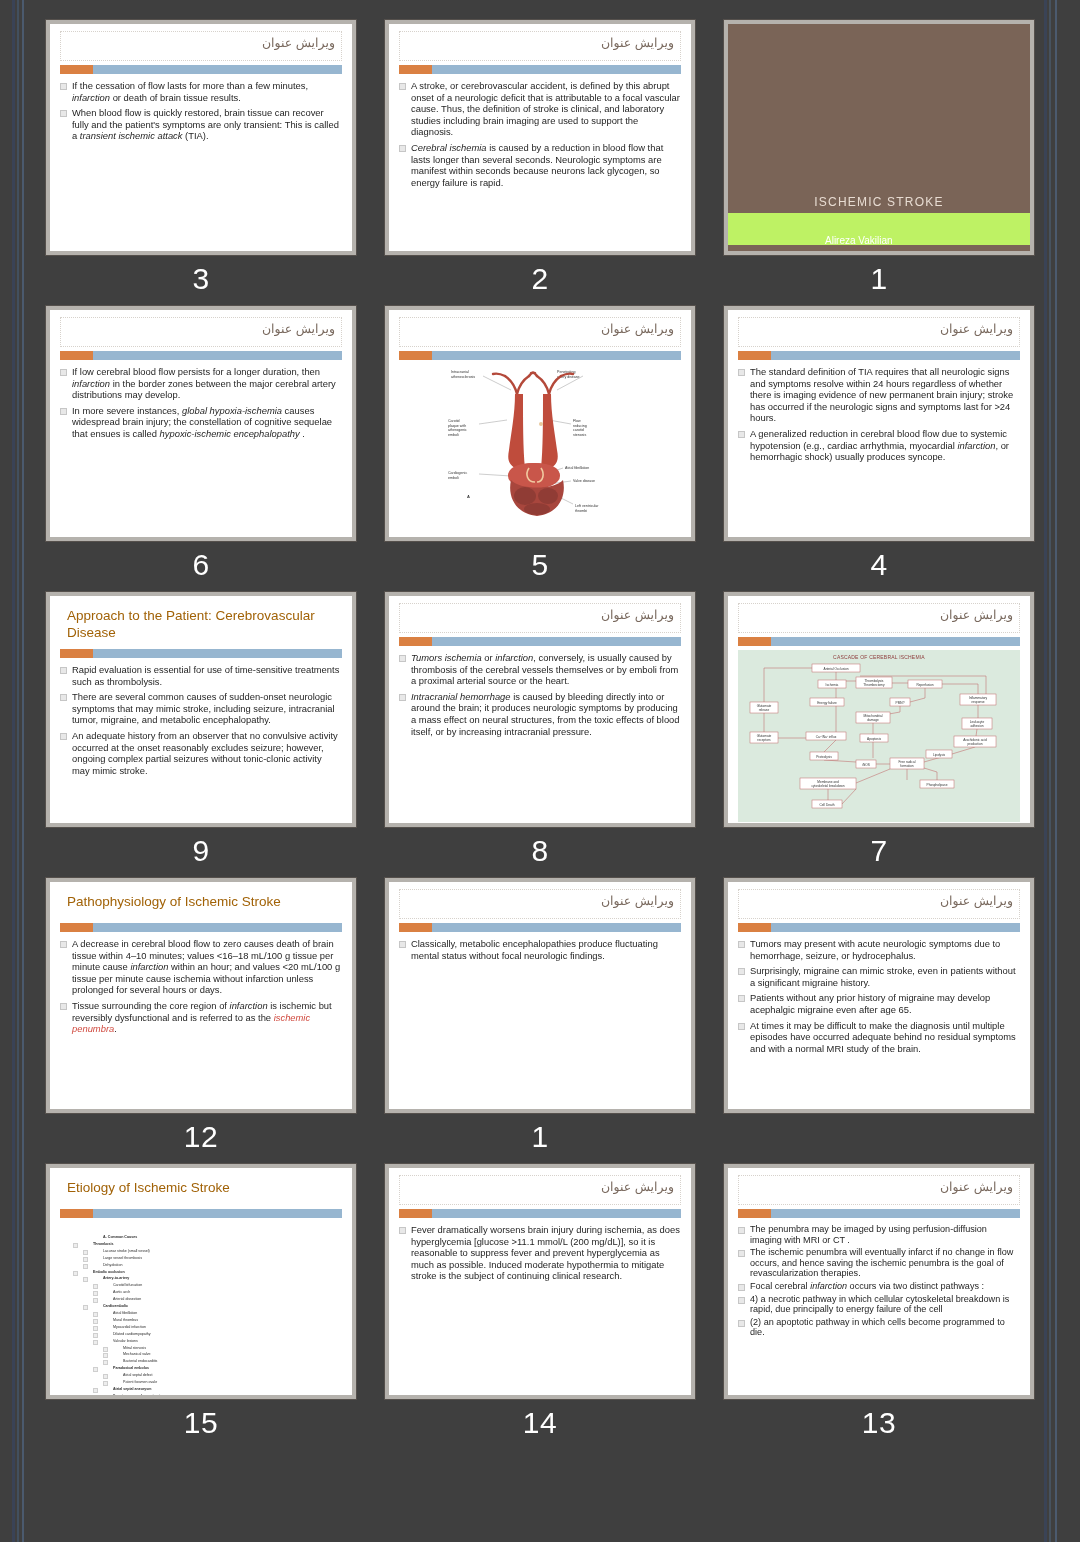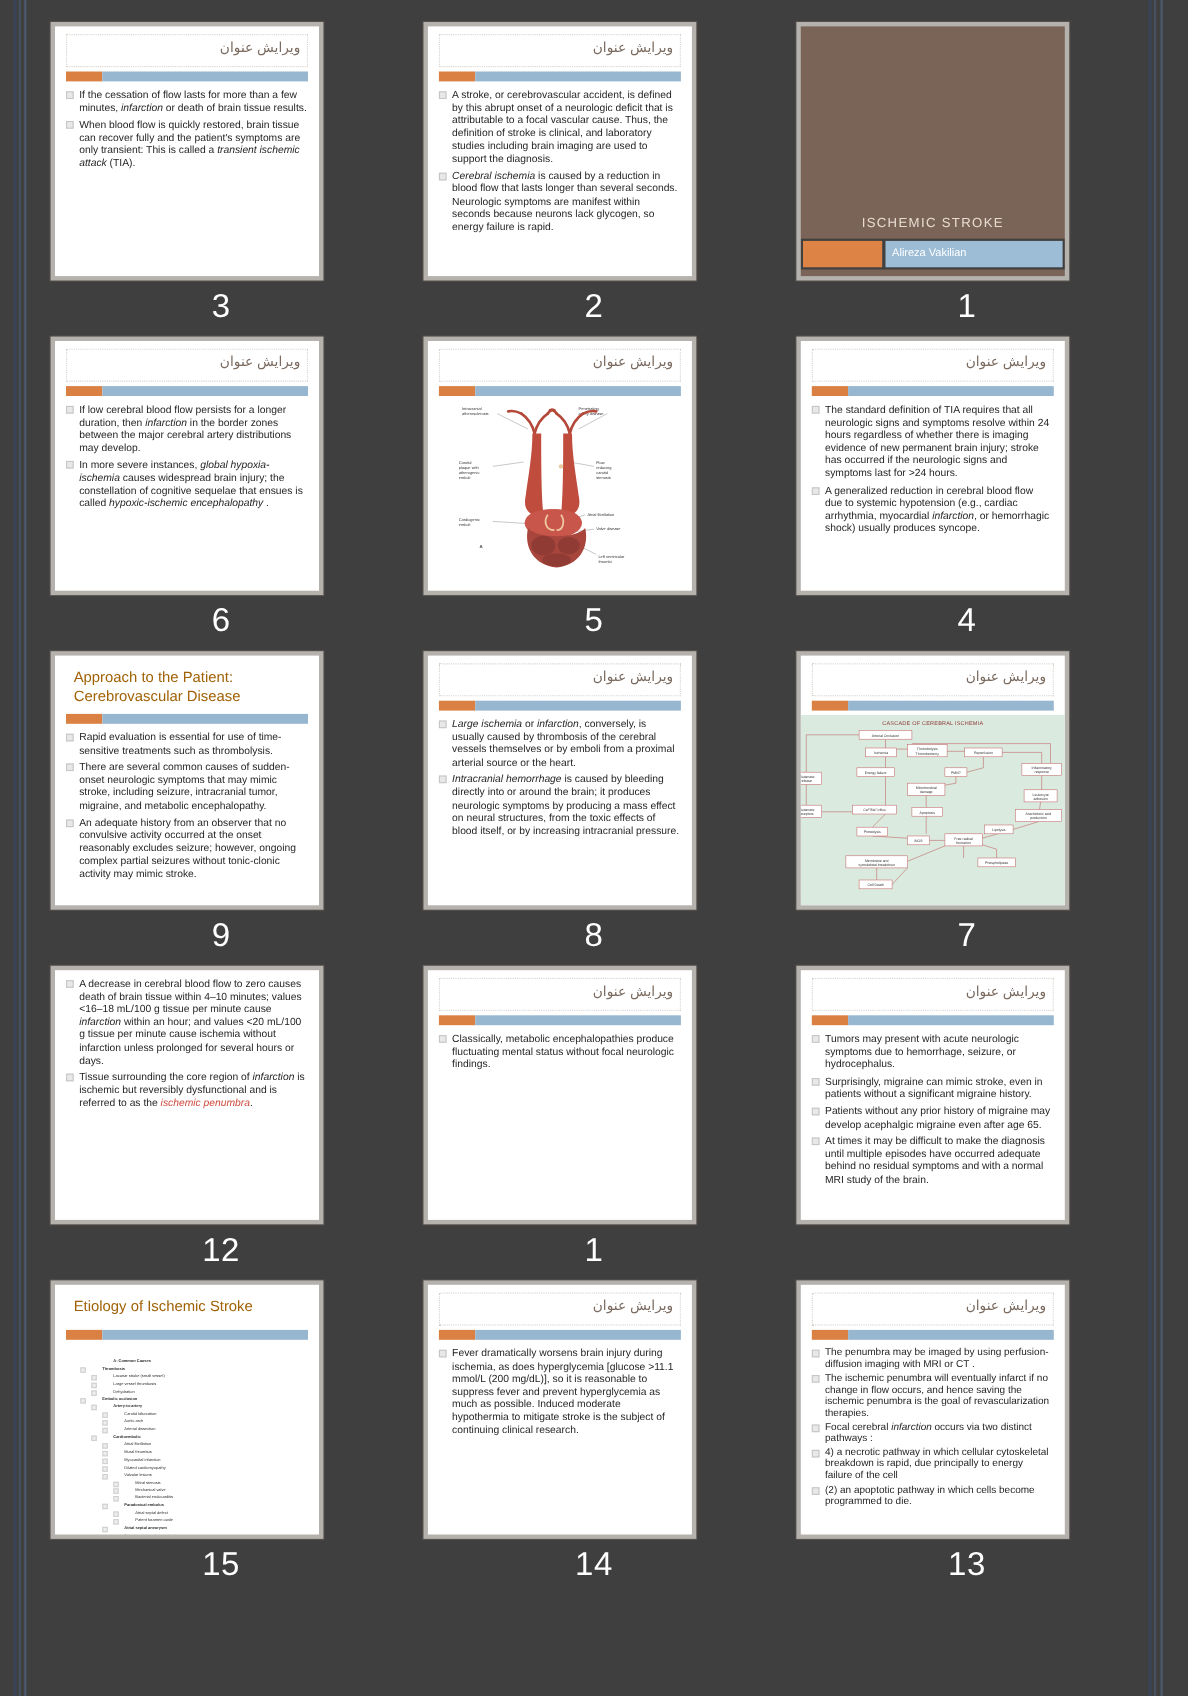--- a/index.html
+++ b/index.html
@@ -34,21 +34,21 @@
   }
   .row {
     display: flex;
     flex-direction: row-reverse;
     justify-content: space-between;
     margin-bottom: 9px;
   }
   .cell { width: 310px; }
 
   .slide-frame {
-    width: 248px;
+    width: 310px;
     height: 235px;
     background: #b5b2ad;
     padding: 4px;
     box-shadow: 0 0 0 1px #55504c;
   }
   .slide {
     width: 100%; height: 100%;
     background: #ffffff;
     position: relative;
     overflow: hidden;
@@ -133,22 +133,22 @@
     text-align: center;
     color: #e8dcd2;
     font-size: 12px;
     letter-spacing: 1.2px;
   }
   .cover-foot {
     position: absolute;
     left: 0; right: 0; bottom: 6px;
     height: 28px;
     display: flex;
-    background: #404040;
-    padding: 2px;
+    background: #bef264;
+    padding: 16px;
   }
   .cover-foot .sq { width: 72px; background: #dd8345; }
   .cover-foot .sub {
     flex: 1;
     background: #9dbdd6;
     margin-left: 3px;
     color: #ffffff;
     font-size: 10px;
     line-height: 24px;
     padding-left: 6px;
@@ -490,21 +490,21 @@
             <div class="slide">
               <div class="s-head">
                 <div class="s-title">ویرایش عنوان</div>
                 <div class="bar-wrap">
                   <div class="bar-orange"></div>
                   <div class="bar-blue"></div>
                 </div>
               </div>
               <div class="s-body">
                 <ul class="bullets">
-                  <li><i>Large ischemia</i> or <i>infarction</i>, conversely, is usually caused by thrombosis of the cerebral vessels themselves or by emboli from a proximal arterial source or the heart.</li>
+                  <li><i>Tumors ischemia</i> or <i>infarction</i>, conversely, is usually caused by thrombosis of the cerebral vessels themselves or by emboli from a proximal arterial source or the heart.</li>
                   <li><i>Intracranial hemorrhage</i> is caused by bleeding directly into or around the brain; it produces neurologic symptoms by producing a mass effect on neural structures, from the toxic effects of blood itself, or by increasing intracranial pressure.</li>
                 </ul>
               </div>
             </div>
           </div>
           <div class="slide-num">8</div>
         </div>
         <div class="cell">
           <div class="slide-frame">
             <div class="slide">
@@ -564,20 +564,27 @@
                   <li>Classically, metabolic encephalopathies produce fluctuating mental status without focal neurologic findings.</li>
                 </ul>
               </div>
             </div>
           </div>
           <div class="slide-num">1</div>
         </div>
         <div class="cell">
           <div class="slide-frame">
             <div class="slide">
+              <div class="s-head">
+                <div class="s-title en">Pathophysiology of Ischemic Stroke</div>
+                <div class="bar-wrap">
+                  <div class="bar-orange"></div>
+                  <div class="bar-blue"></div>
+                </div>
+              </div>
               <div class="s-body">
                 <ul class="bullets">
                   <li>A decrease in cerebral blood flow to zero causes death of brain tissue within 4–10 minutes; values &lt;16–18 mL/100 g tissue per minute cause <i>infarction</i> within an hour; and values &lt;20 mL/100 g tissue per minute cause ischemia without infarction unless prolonged for several hours or days.</li>
                   <li>Tissue surrounding the core region of <i>infarction</i> is ischemic but reversibly dysfunctional and is referred to as the <span class="accent-red">ischemic penumbra</span>.</li>
                 </ul>
               </div>
             </div>
           </div>
           <div class="slide-num">12</div>
         </div>

